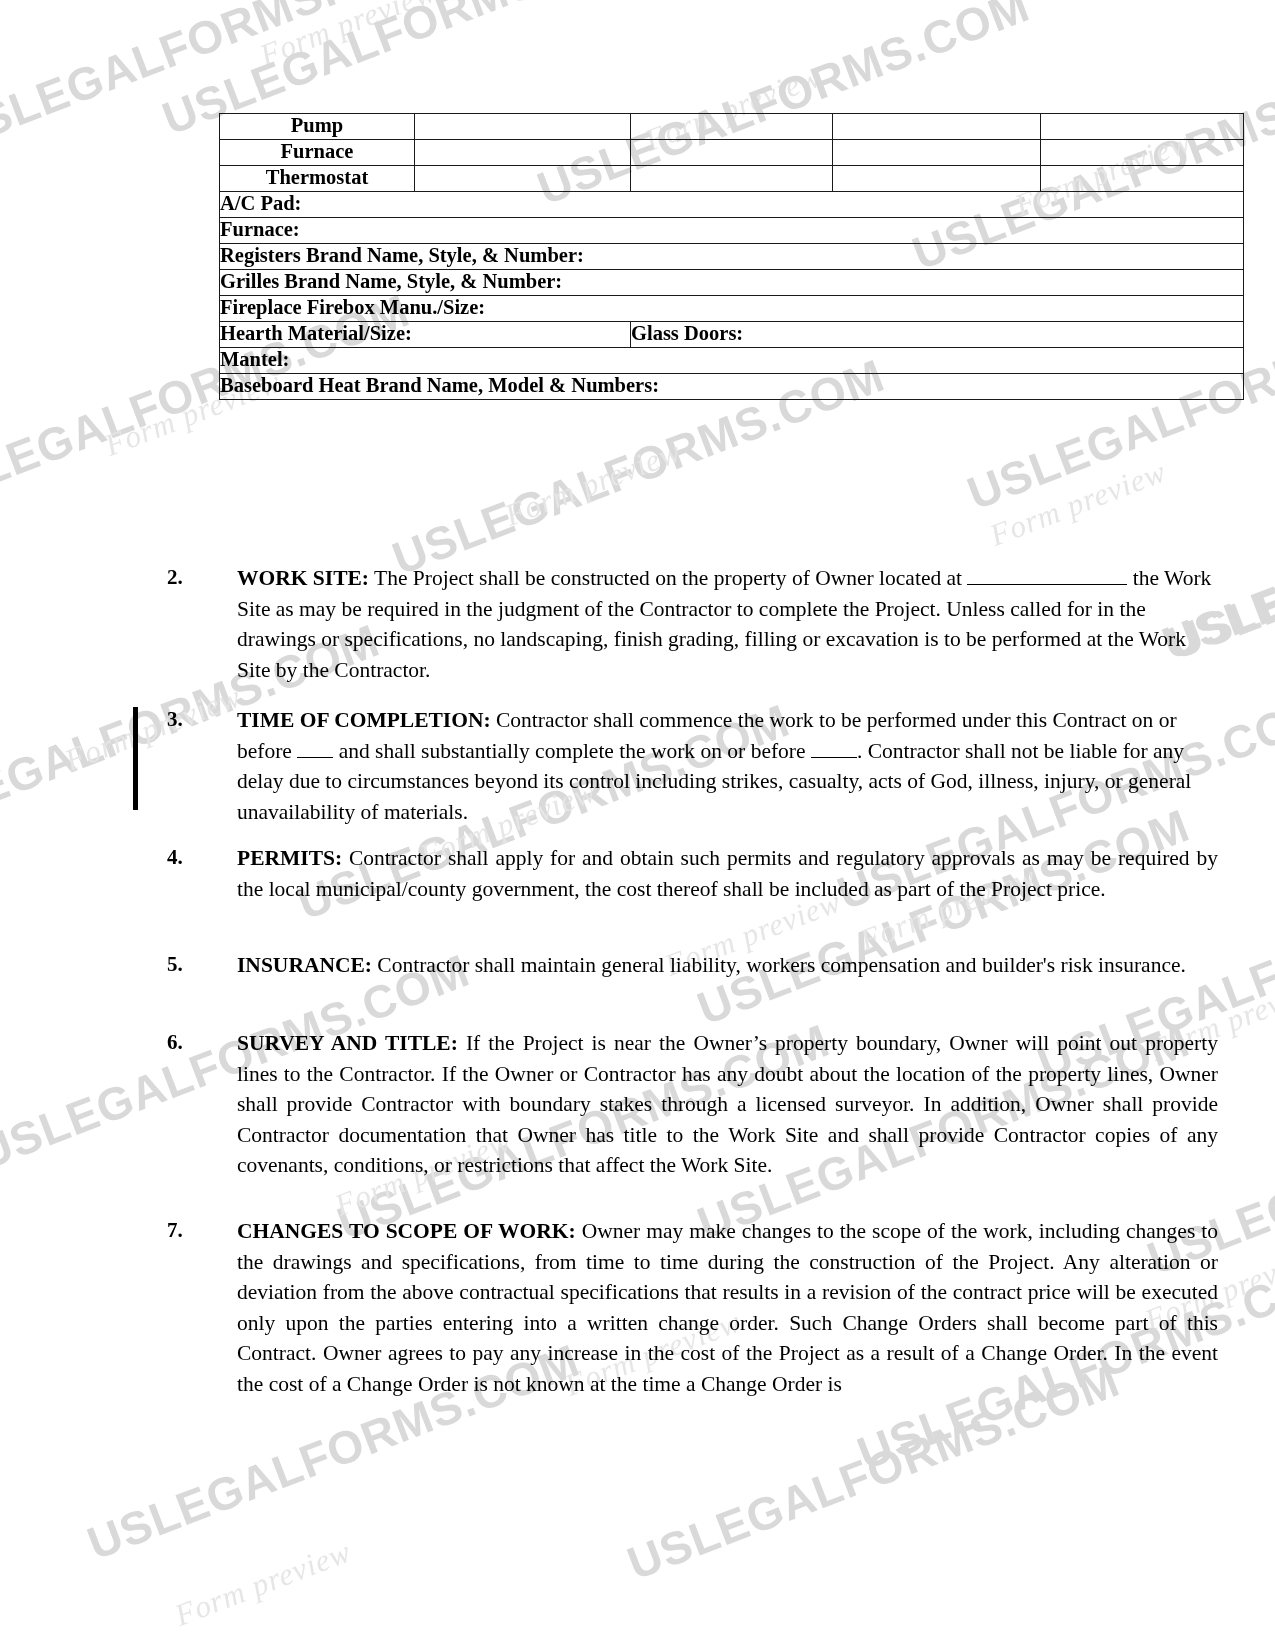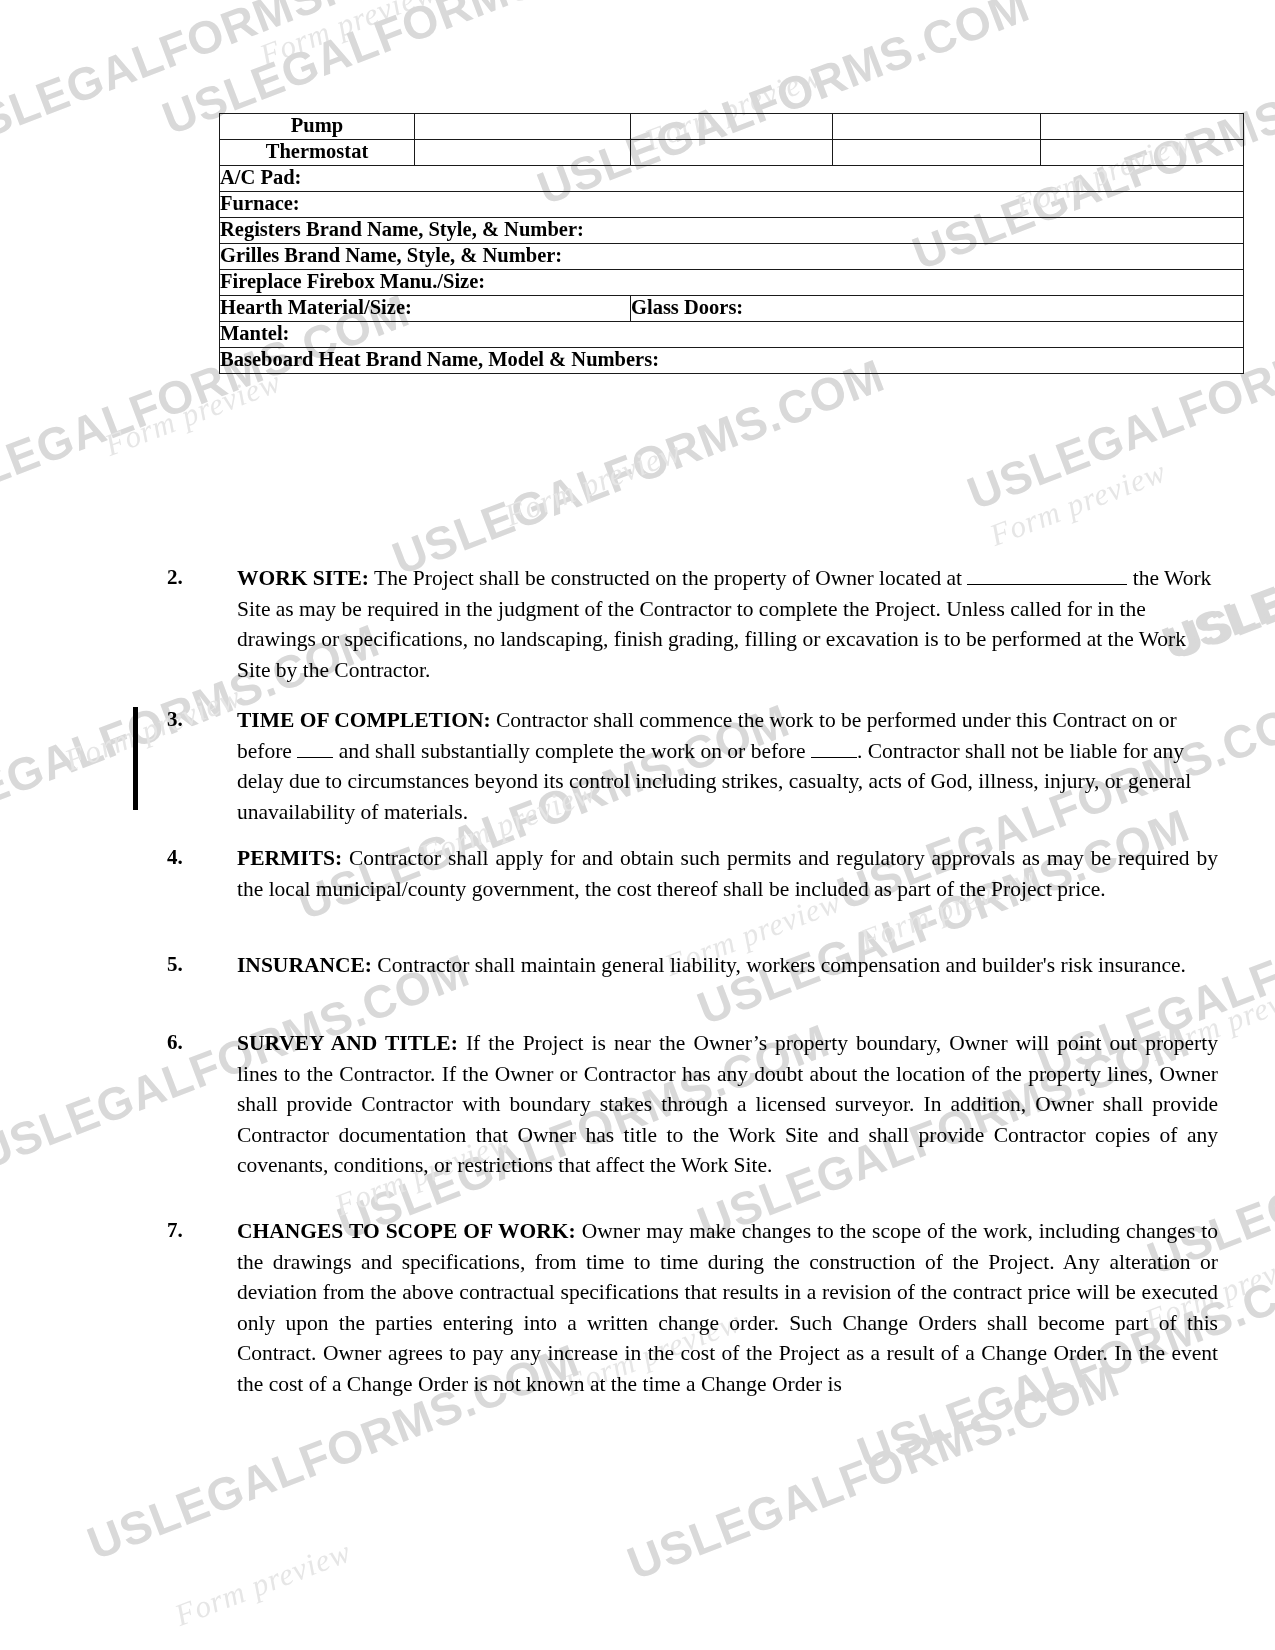--- a/index.html
+++ b/index.html
@@ -193,20 +193,27 @@
     </colgroup>
     <tbody>
       <tr>
         <td class="lbl-center">Pump</td>
         <td class="blank-cell"></td>
         <td class="blank-cell"></td>
         <td class="blank-cell"></td>
         <td class="blank-cell"></td>
       </tr>
       <tr>
+        <td class="lbl-center">Furnace</td>
+        <td class="blank-cell"></td>
+        <td class="blank-cell"></td>
+        <td class="blank-cell"></td>
+        <td class="blank-cell"></td>
+      </tr>
+      <tr>
         <td class="lbl-center">Thermostat</td>
         <td class="blank-cell"></td>
         <td class="blank-cell"></td>
         <td class="blank-cell"></td>
         <td class="blank-cell"></td>
       </tr>
 
       <tr>
         <td class="lbl-left" colspan="5">A/C Pad:</td>
       </tr>

